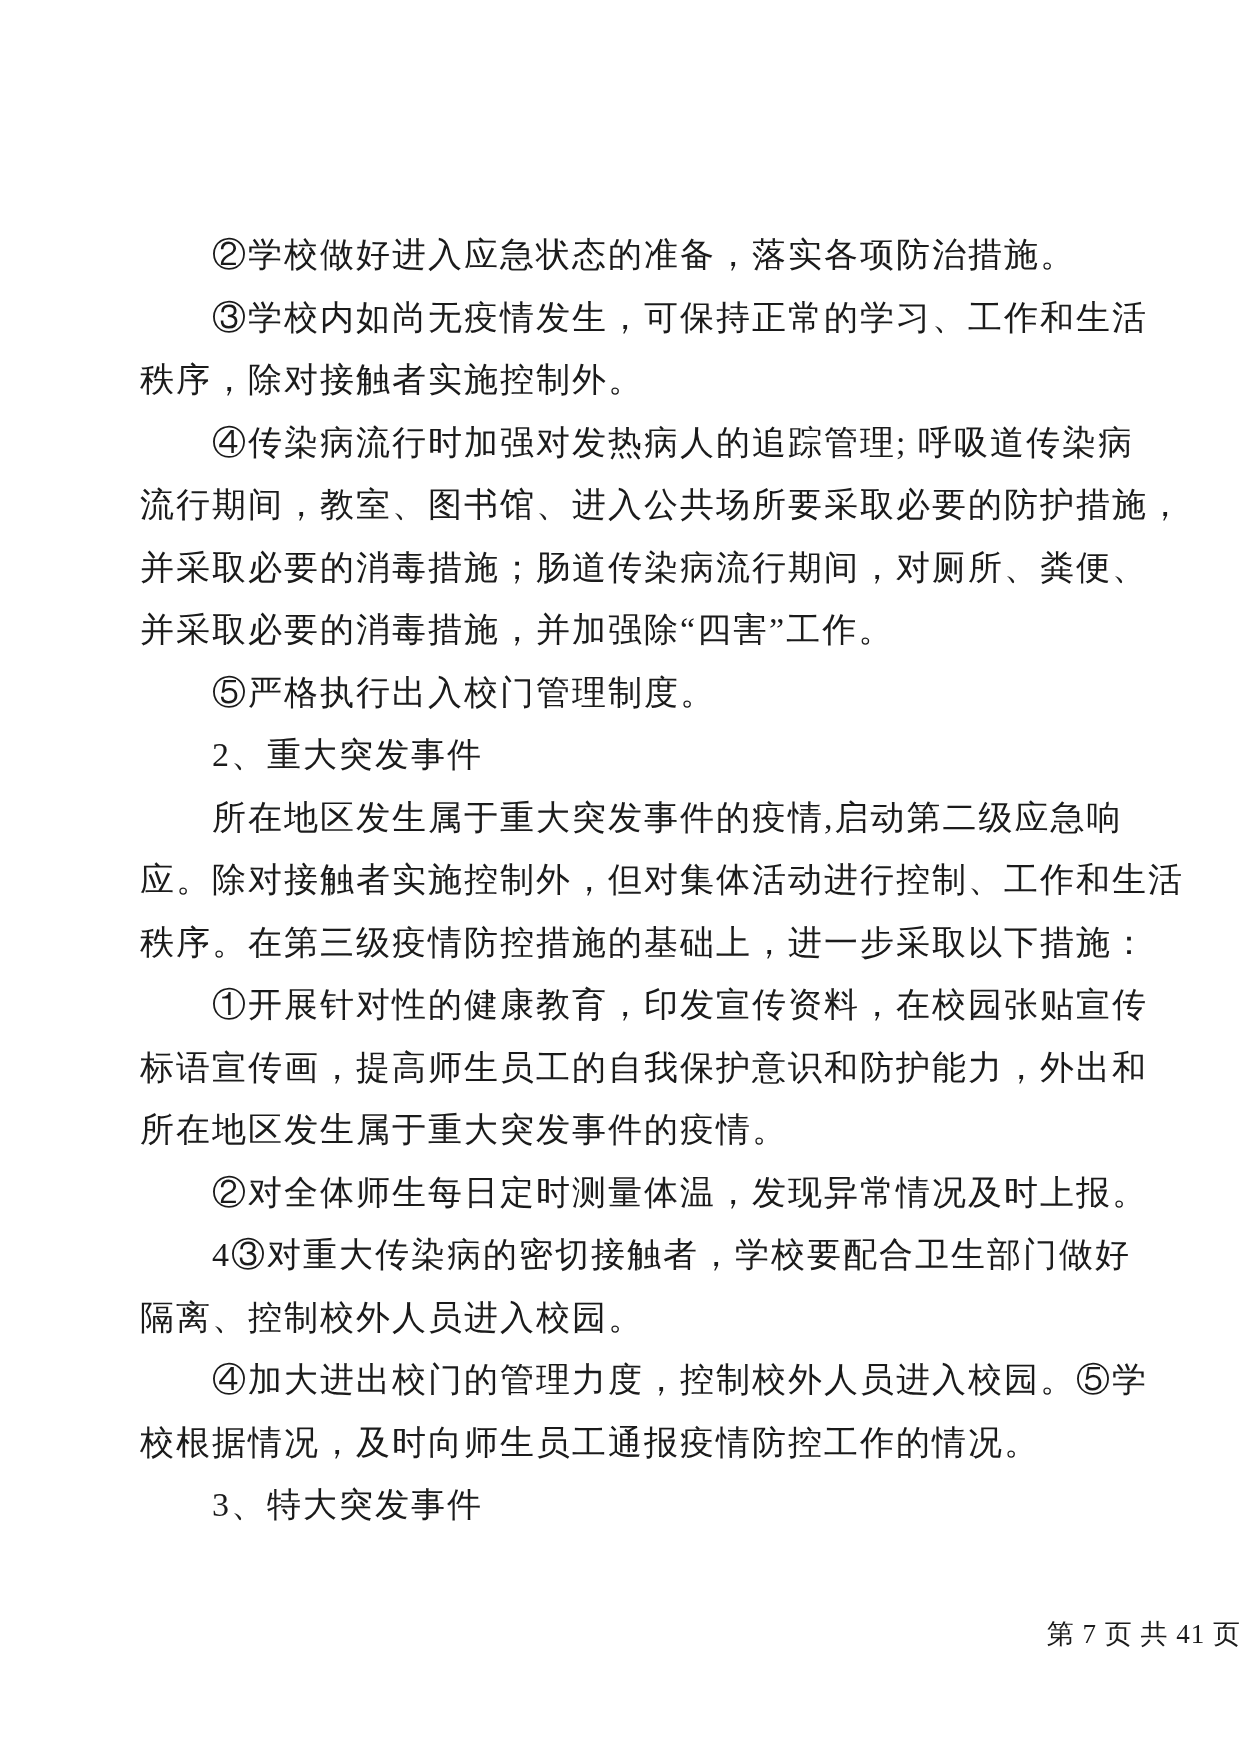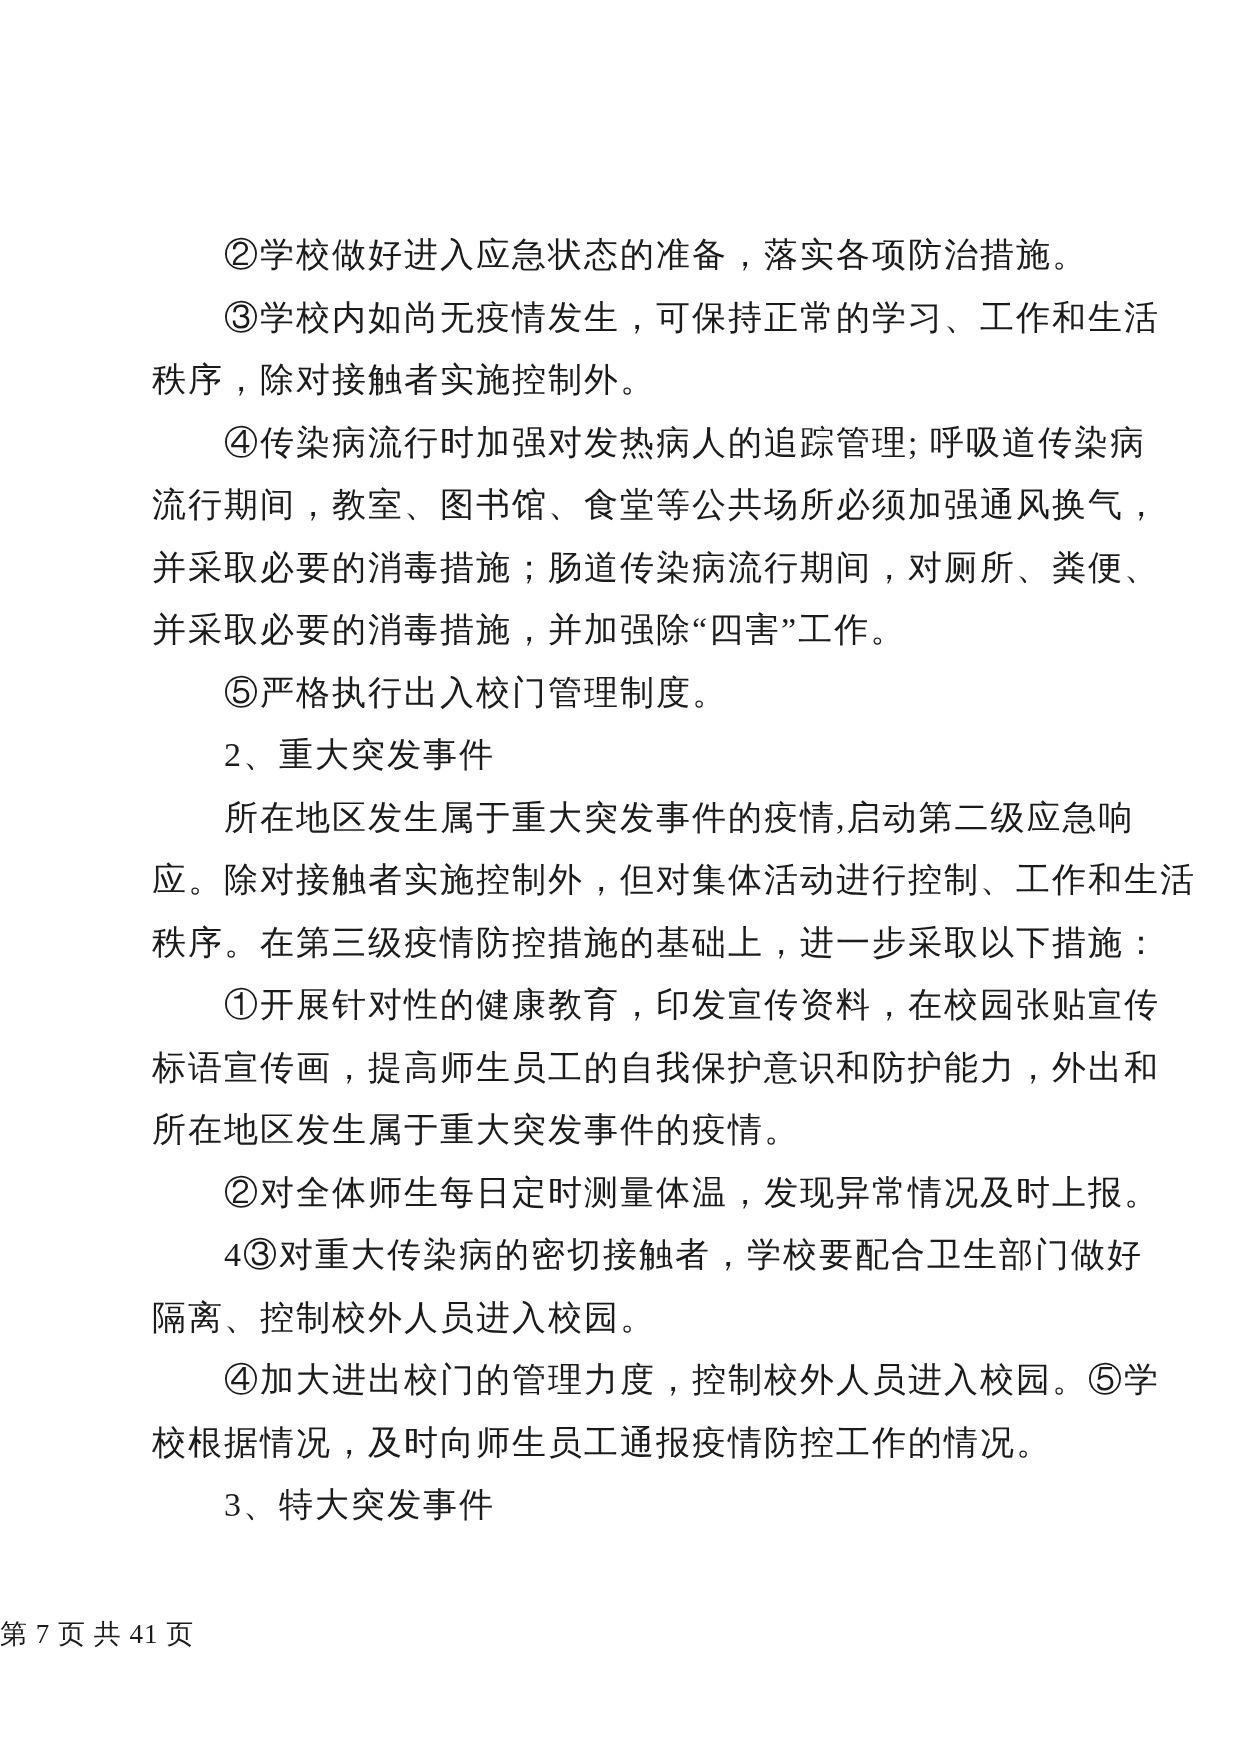--- a/index.html
+++ b/index.html
@@ -22,46 +22,45 @@
     top: 224px;
     width: 990px;
   }
   .line {
     font-size: 34px;
     line-height: 62.5px;
     height: 62.5px;
     letter-spacing: 2px;
     white-space: nowrap;
     font-weight: 400;
-    margin-left: 12px;
   }
   .line.indent {
     padding-left: 72px;
   }
   .footer {
     position: absolute;
     left: 0;
     right: 0;
     top: 1607px;
-    text-align: left;
+    text-align: right;
     font-size: 27px;
     line-height: 54px;
     letter-spacing: 1px;
   }
 </style>
 </head>
 <body>
 
 <div class="page" style="color: rgb(27, 27, 27); background: rgb(255, 255, 255);">
   <div class="doc-body" id="doc-body">
       <div class="line indent">②学校做好进入应急状态的准备，落实各项防治措施。</div>
       <div class="line indent">③学校内如尚无疫情发生，可保持正常的学习、工作和生活</div>
       <div class="line">秩序，除对接触者实施控制外。</div>
       <div class="line indent">④传染病流行时加强对发热病人的追踪管理; 呼吸道传染病</div>
-      <div class="line">流行期间，教室、图书馆、食堂等公共场所必须加强通风换气，</div>
+      <div class="line">流行期间，教室、图书馆、进入公共场所要采取必要的防护措施，</div>
       <div class="line">并采取必要的消毒措施；肠道传染病流行期间，对厕所、粪便、</div>
       <div class="line">并采取必要的消毒措施，并加强除“四害”工作。</div>
       <div class="line indent">⑤严格执行出入校门管理制度。</div>
       <div class="line indent">2、重大突发事件</div>
       <div class="line indent">所在地区发生属于重大突发事件的疫情,启动第二级应急响</div>
       <div class="line">应。除对接触者实施控制外，但对集体活动进行控制、工作和生活</div>
       <div class="line">秩序。在第三级疫情防控措施的基础上，进一步采取以下措施：</div>
       <div class="line indent">①开展针对性的健康教育，印发宣传资料，在校园张贴宣传</div>
       <div class="line">标语宣传画，提高师生员工的自我保护意识和防护能力，外出和</div>
       <div class="line">所在地区发生属于重大突发事件的疫情。</div>

